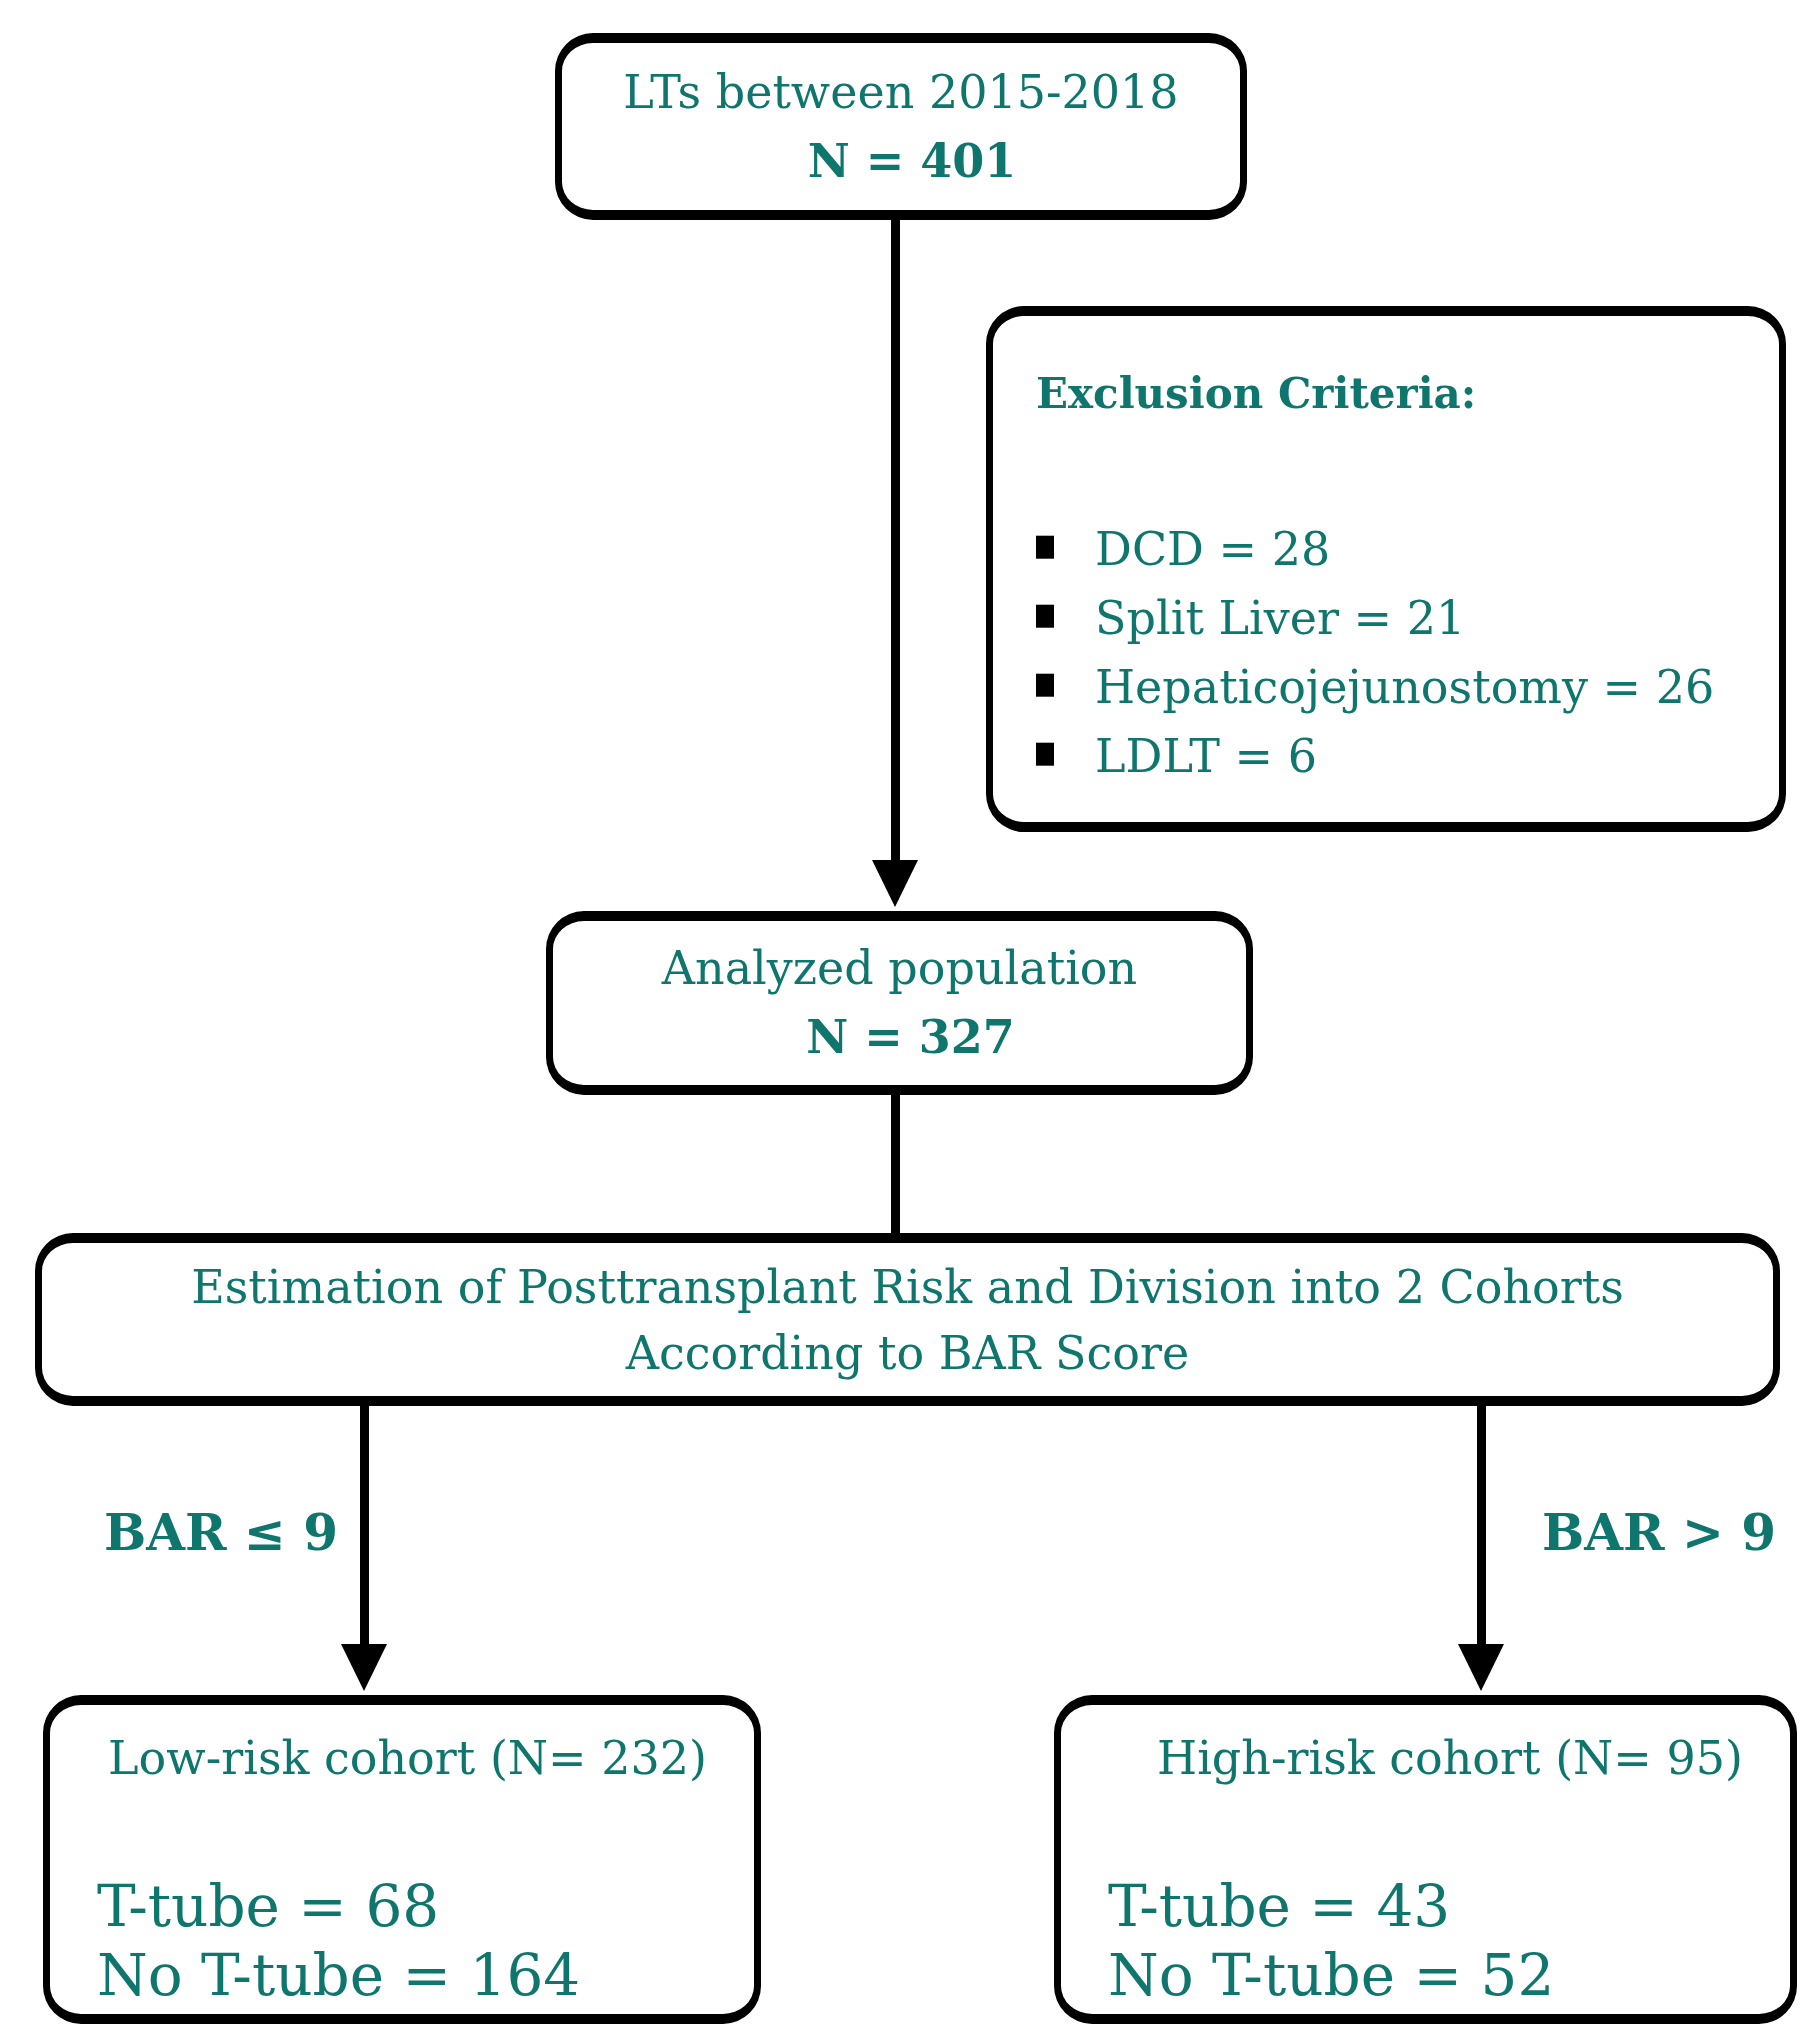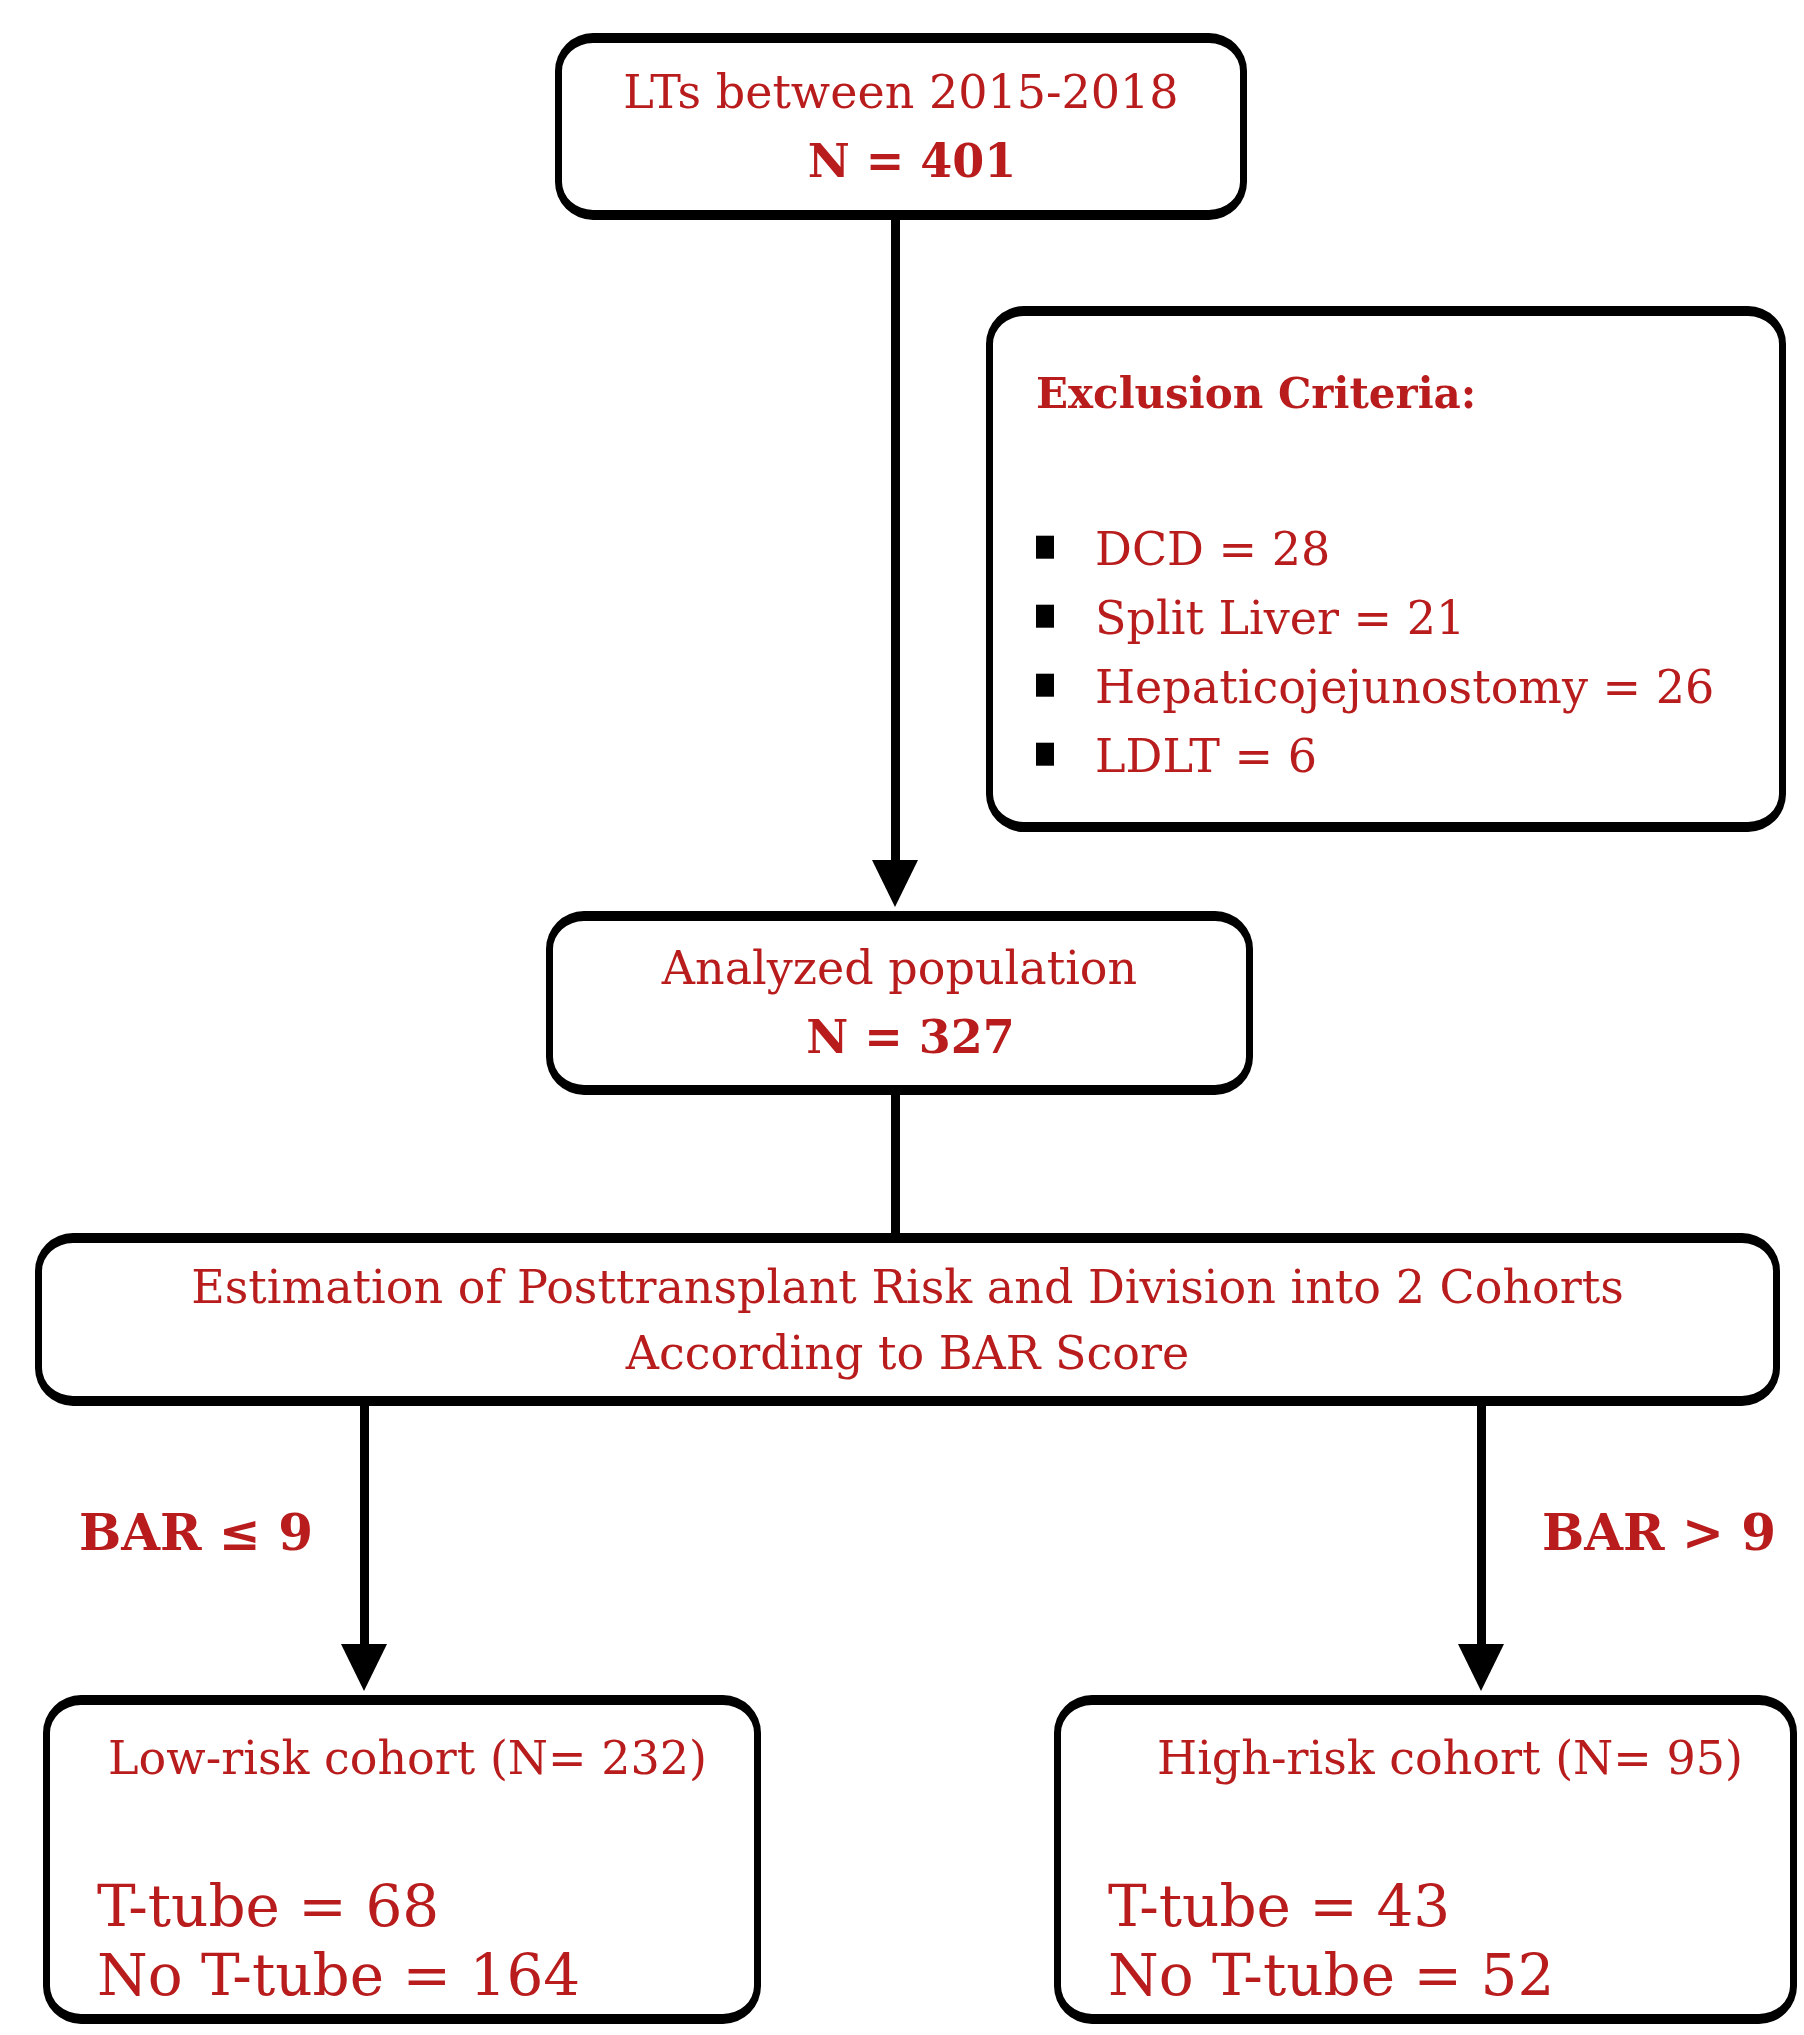--- a/index.html
+++ b/index.html
@@ -6,21 +6,21 @@
     margin: 0;
     padding: 0;
     background: #ffffff;
   }
   .canvas {
     position: relative;
     width: 1805px;
     height: 2035px;
     background: #ffffff;
     font-family: "DejaVu Serif", "Liberation Serif", serif;
-    color: #b91c1c;
+    color: #0f766e;
     overflow: hidden;
   }
   .box {
     position: absolute;
     box-sizing: border-box;
     border: solid #000000;
     border-width: 10.2px 7.9px;
     border-radius: 38px;
     background: #ffffff;
   }
@@ -125,21 +125,21 @@
   #arrow-right-line { left: 1477px; top: 1404px; height: 241px; }
   #arrow-right-head { left: 1458px; top: 1644px; }
 
   
   .branch-label {
     position: absolute;
     font-size: 50px;
     font-weight: bold;
     white-space: nowrap;
   }
-  #label-bar-low { left: 79px; top: 1503px; width: 268px; text-align: left; }
+  #label-bar-low { left: 70px; top: 1503px; width: 268px; text-align: right; }
   #label-bar-high { left: 1542px; top: 1503px; text-align: center; }
 </style>
 </head>
 <body>
 
 <div class="canvas">
 
   <div class="box center-col" id="box-top">
     <div class="box-line">LTs between 2015-2018</div>
     <div class="box-line bold">N = 401</div>

